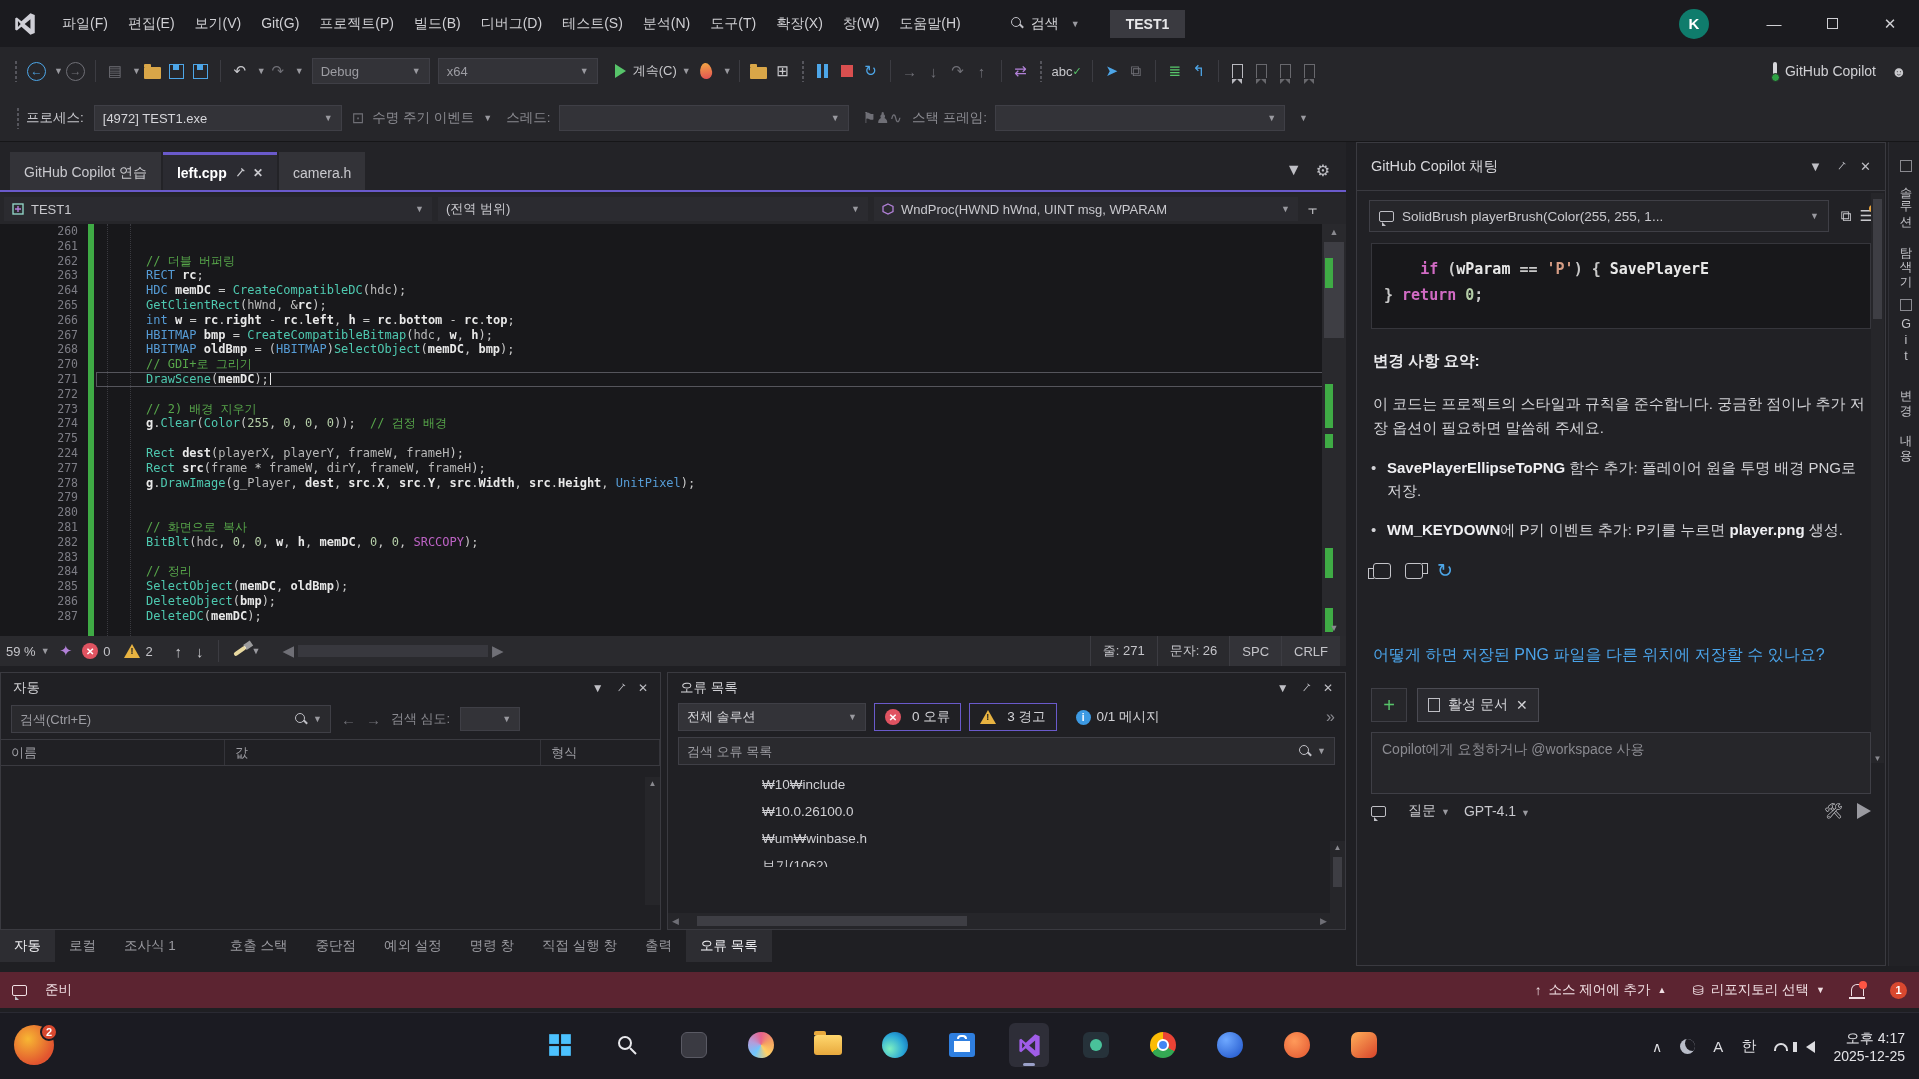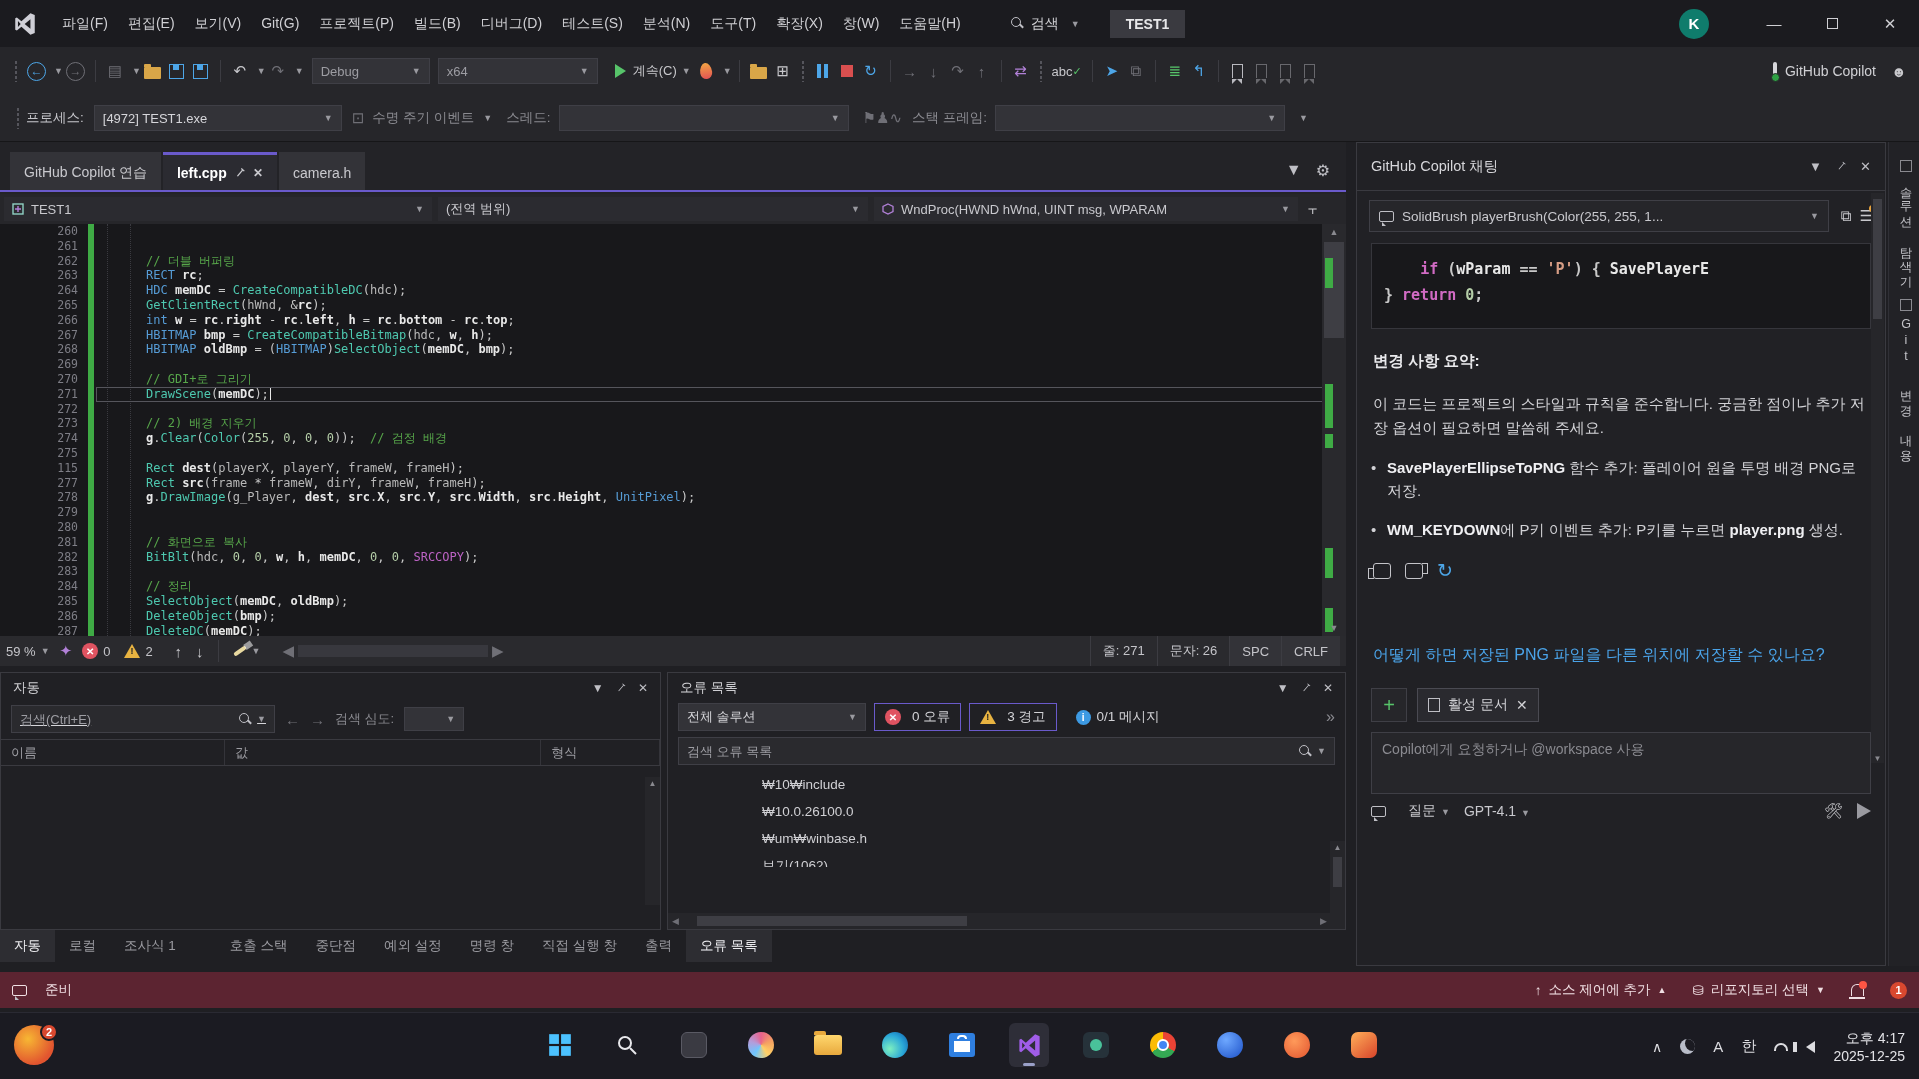--- a/index.html
+++ b/index.html
@@ -453,24 +453,20 @@
           </div>
           <div class="code-line">
             <span class="ln">267</span>
             <span class="code-text"><span class="tk-kw">HBITMAP</span><span class="tk-pln"> </span><span class="tk-loc">bmp</span><span class="tk-pln"> = </span><span class="tk-ty">CreateCompatibleBitmap</span><span class="tk-pln">(</span><span class="tk-par">hdc</span><span class="tk-pln">, </span><span class="tk-loc">w</span><span class="tk-pln">, </span><span class="tk-loc">h</span><span class="tk-pln">);</span></span>
           </div>
           <div class="code-line">
             <span class="ln">268</span>
             <span class="code-text"><span class="tk-kw">HBITMAP</span><span class="tk-pln"> </span><span class="tk-loc">oldBmp</span><span class="tk-pln"> = (</span><span class="tk-kw">HBITMAP</span><span class="tk-pln">)</span><span class="tk-ty">SelectObject</span><span class="tk-pln">(</span><span class="tk-loc">memDC</span><span class="tk-pln">, </span><span class="tk-loc">bmp</span><span class="tk-pln">);</span></span>
           </div>
           <div class="code-line">
-            <span class="ln">269</span>
-            <span class="code-text"></span>
-          </div>
-          <div class="code-line">
             <span class="ln">270</span>
             <span class="code-text"><span class="tk-cm">// GDI+로 그리기</span></span>
           </div>
           <div class="code-line">
             <div class="line-box"></div>
             <span class="ln">271</span>
             <span class="code-text"><span class="tk-ty">DrawScene</span><span class="tk-pln">(</span><span class="tk-loc">memDC</span><span class="tk-pln">);</span><span class="caret"></span></span>
           </div>
           <div class="code-line">
             <span class="ln">272</span>
@@ -482,21 +478,21 @@
           </div>
           <div class="code-line">
             <span class="ln">274</span>
             <span class="code-text"><span class="tk-loc">g</span><span class="tk-pln">.</span><span class="tk-ty">Clear</span><span class="tk-pln">(</span><span class="tk-ty">Color</span><span class="tk-pln">(</span><span class="tk-num">255</span><span class="tk-pln">, </span><span class="tk-num">0</span><span class="tk-pln">, </span><span class="tk-num">0</span><span class="tk-pln">, </span><span class="tk-num">0</span><span class="tk-pln">));  </span><span class="tk-cm">// 검정 배경</span></span>
           </div>
           <div class="code-line">
             <span class="ln">275</span>
             <span class="code-text"></span>
           </div>
           <div class="code-line">
-            <span class="ln">115</span>
+            <span class="ln">224</span>
             <span class="code-text"><span class="tk-ty">Rect</span><span class="tk-pln"> </span><span class="tk-loc">dest</span><span class="tk-pln">(</span><span class="tk-par">playerX</span><span class="tk-pln">, </span><span class="tk-par">playerY</span><span class="tk-pln">, </span><span class="tk-par">frameW</span><span class="tk-pln">, </span><span class="tk-par">frameH</span><span class="tk-pln">);</span></span>
           </div>
           <div class="code-line">
             <span class="ln">277</span>
             <span class="code-text"><span class="tk-ty">Rect</span><span class="tk-pln"> </span><span class="tk-loc">src</span><span class="tk-pln">(</span><span class="tk-par">frame</span><span class="tk-pln"> * </span><span class="tk-par">frameW</span><span class="tk-pln">, </span><span class="tk-par">dirY</span><span class="tk-pln">, </span><span class="tk-par">frameW</span><span class="tk-pln">, </span><span class="tk-par">frameH</span><span class="tk-pln">);</span></span>
           </div>
           <div class="code-line">
             <span class="ln">278</span>
             <span class="code-text"><span class="tk-loc">g</span><span class="tk-pln">.</span><span class="tk-ty">DrawImage</span><span class="tk-pln">(</span><span class="tk-par">g_Player</span><span class="tk-pln">, </span><span class="tk-loc">dest</span><span class="tk-pln">, </span><span class="tk-loc">src</span><span class="tk-pln">.</span><span class="tk-loc">X</span><span class="tk-pln">, </span><span class="tk-loc">src</span><span class="tk-pln">.</span><span class="tk-loc">Y</span><span class="tk-pln">, </span><span class="tk-loc">src</span><span class="tk-pln">.</span><span class="tk-loc">Width</span><span class="tk-pln">, </span><span class="tk-loc">src</span><span class="tk-pln">.</span><span class="tk-loc">Height</span><span class="tk-pln">, </span><span class="tk-kw">UnitPixel</span><span class="tk-pln">);</span></span>
           </div>
@@ -641,21 +637,21 @@
   <div id="autos" class="abs tool-panel">
     <div class="tp-header">
       <span>자동</span>
       <span class="icons">
         <span>▼</span>
         <span class="pin-ic">⊺</span>
         <span>✕</span>
       </span>
     </div>
     <div class="row" style="padding:2px 10px 6px 10px; gap:10px;">
-      <div class="search-input" style="width:264px;text-decoration:underline;">
+      <div class="search-input" style="width:320px;">
         <input placeholder="검색(Ctrl+E)" style="">
         <span class="mag-icon"></span>
         <span class="chev">▼</span>
       </div>
       <span class="glyph gray">←</span>
       <span class="glyph gray">→</span>
       <span class="dim" style="font-size:13px;">검색 심도:</span>
       <div class="dd-box" style="width:60px; height:24px;">
           <span></span>
           <span class="chev">▼</span>

